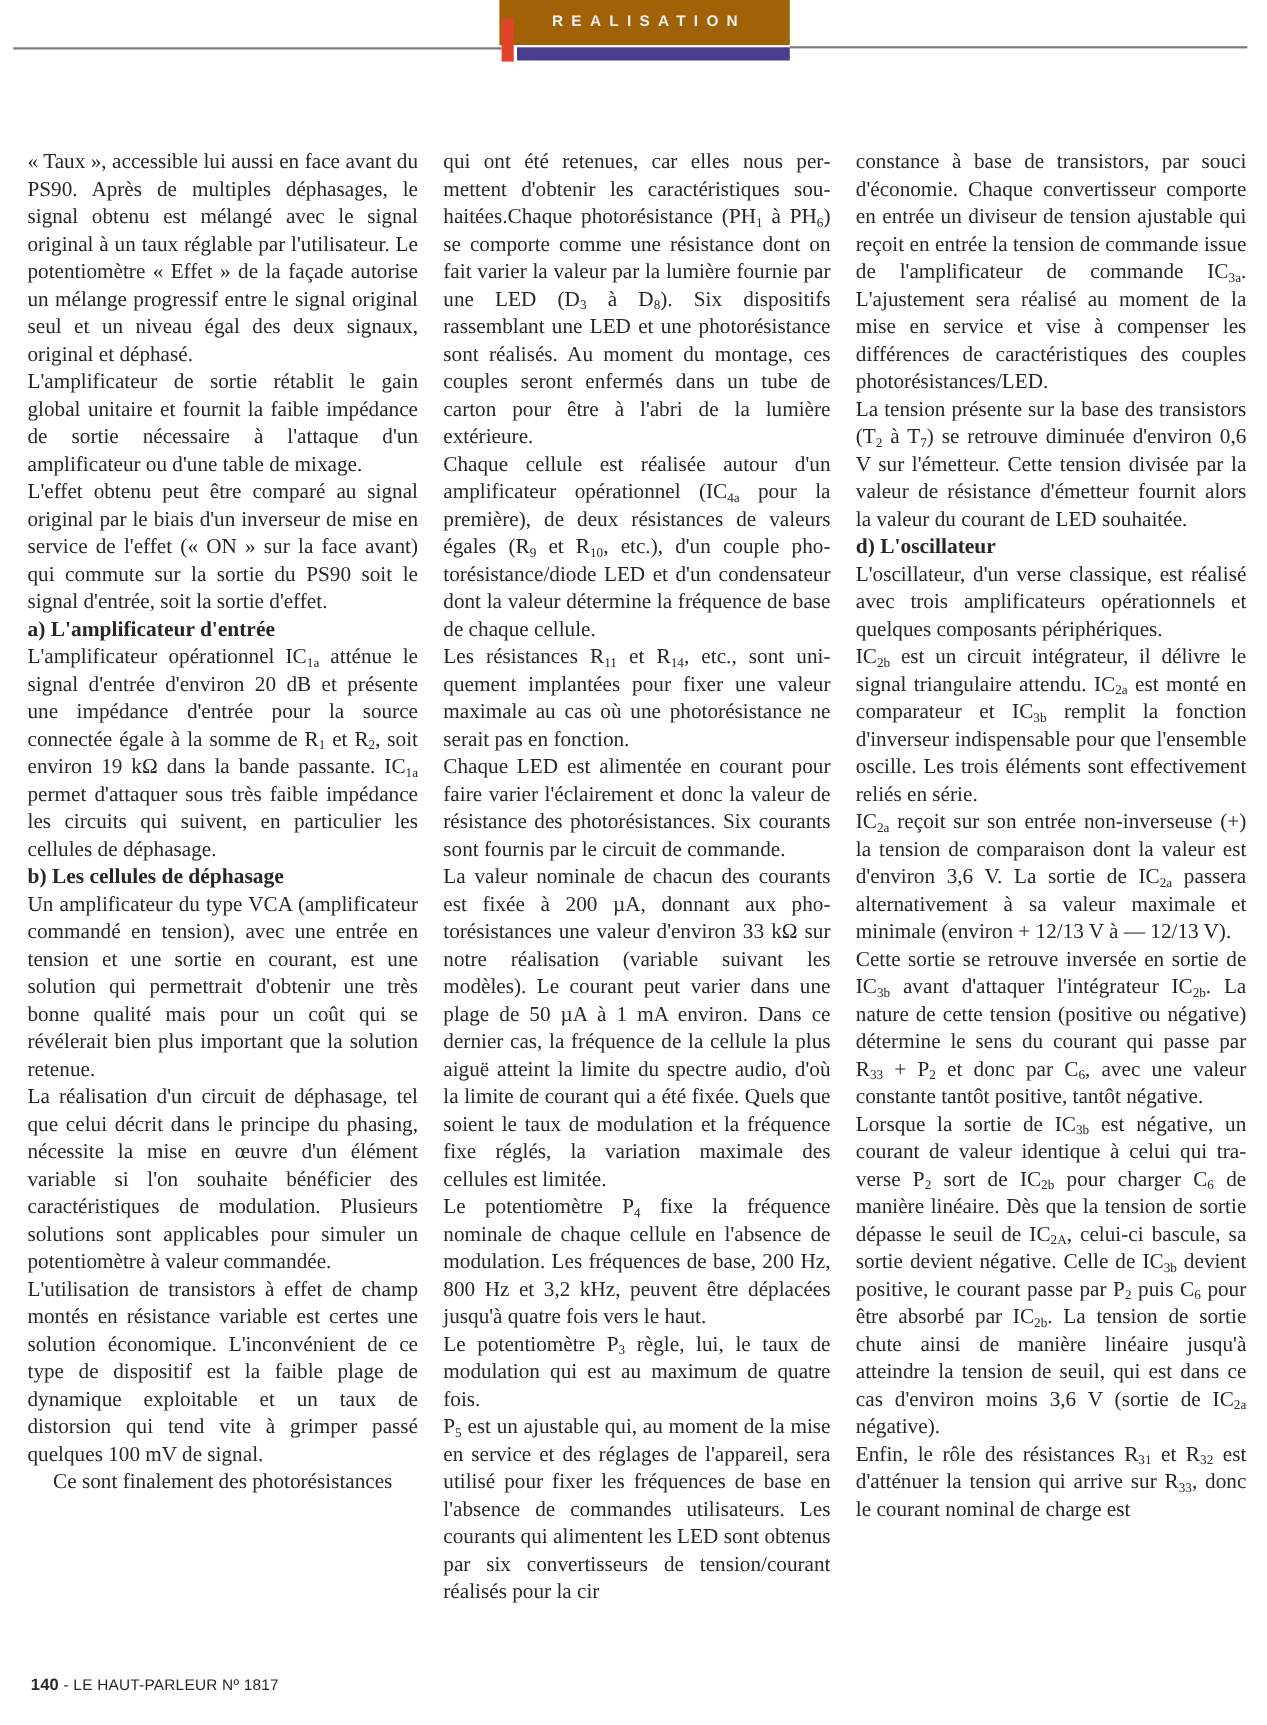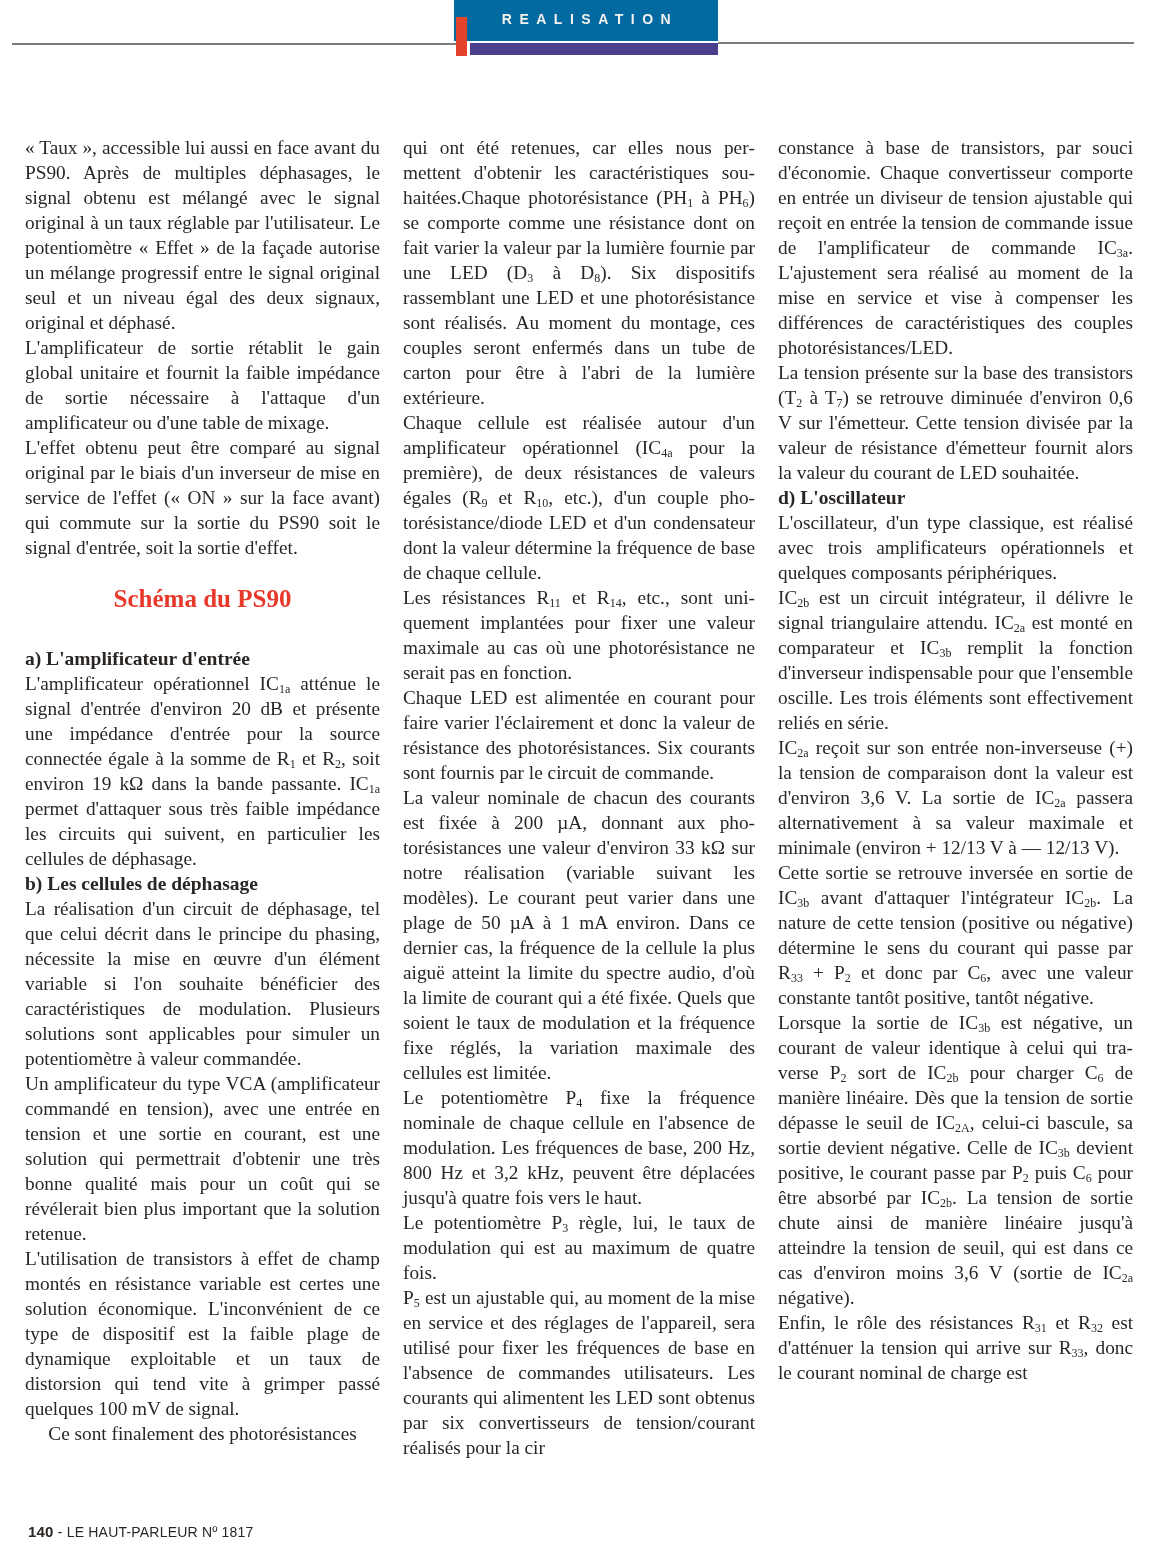--- a/index.html
+++ b/index.html
@@ -1,20 +1,20 @@
 <!DOCTYPE html>
 <html><head>
 <meta charset="utf-8">
 <style>
   html, body { margin: 0; padding: 0; }
   body {
     width: 1152px; height: 1568px; background: #ffffff; position: relative; overflow: hidden;
     font-family: "Liberation Serif", "DejaVu Serif", serif; color: #2a2624;
   }
-  .banner { position: absolute; left: 454px; top: 0; width: 264px; height: 41px; background: #0369a1; }
+  .banner { position: absolute; left: 454px; top: 0; width: 264px; height: 41px; background: #a16207; }
   .banner-label { position: absolute; left: 0; right: 0; top: 11px; text-align: center;
     font-family: "Liberation Sans", "DejaVu Sans", sans-serif; font-weight: bold; font-size: 14px;
     letter-spacing: 7.5px; color: #f4f2ef; padding-left: 8px; }
   .banner-purple { position: absolute; left: 470px; top: 43px; width: 248px; height: 12px; background: #4a3f8c; }
   .banner-red { position: absolute; left: 456px; top: 17px; width: 11px; height: 39px; background: #e2432a; }
   .rl { position: absolute; top: 43px; height: 2px; background: #7a7a78; }
 
   .col { position: absolute; top: 135px; font-size: 19.3px; line-height: 25px; }
   .col p { margin: 0; text-align: justify; hyphens: manual; }
   .col1 { left: 25px; width: 355px; }
@@ -36,46 +36,45 @@
 <div class="banner">
   <div class="banner-label">REALISATION</div>
 </div>
 <div class="banner-purple"></div>
 <div class="banner-red"></div>
 
 <div class="col col1">
   <p>« Taux », accessible lui aussi en face avant du PS90. Après de multiples dépha­sages, le signal obtenu est mélangé avec le signal original à un taux réglable par l'utilisateur. Le potentiomètre « Effet » de la façade autorise un mélange progressif entre le signal original seul et un niveau égal des deux signaux, original et déphasé.</p>
   <p>L'amplificateur de sortie rétablit le gain global unitaire et fournit la faible impé­dance de sortie nécessaire à l'attaque d'un amplificateur ou d'une table de mixage.</p>
   <p>L'effet obtenu peut être comparé au signal original par le biais d'un inverseur de mise en service de l'effet (« ON » sur la face avant) qui commute sur la sortie du PS90 soit le signal d'entrée, soit la sortie d'effet.</p>
-  <div class="section-title">Schéma du PS90</div>
   <p class="subhead">a)  L'amplificateur d'entrée</p>
   <p><span>L'amplificateur opérationnel IC</span><sub>1a</sub><span> atténue le signal d'entrée d'environ 20 dB et pré­sente une impédance d'entrée pour la source connectée égale à la somme de R</span><sub>1</sub><span> et R</span><sub>2</sub><span>, soit environ 19 kΩ dans la bande passante. IC</span><sub>1a</sub><span> permet d'attaquer sous très faible impédance les circuits qui suivent, en particulier les cellules de déphasage.</span></p>
   <p class="subhead">b)  Les cellules de déphasage</p>
+  <p>Un amplificateur du type VCA (amplifi­cateur commandé en tension), avec une entrée en tension et une sortie en courant, est une solution qui permettrait d'obtenir une très bonne qualité mais pour un coût qui se révélerait bien plus important que la solution retenue.</p>
   <p>La réalisation d'un circuit de déphasage, tel que celui décrit dans le principe du phasing, nécessite la mise en œuvre d'un élément variable si l'on souhaite bénéfi­cier des caractéristiques de modulation. Plusieurs solutions sont applicables pour simuler un potentiomètre à valeur com­mandée.</p>
-  <p>Un amplificateur du type VCA (amplifi­cateur commandé en tension), avec une entrée en tension et une sortie en courant, est une solution qui permettrait d'obtenir une très bonne qualité mais pour un coût qui se révélerait bien plus important que la solution retenue.</p>
   <p>L'utilisation de transistors à effet de champ montés en résistance variable est certes une solution économique. L'in­convénient de ce type de dispositif est la faible plage de dynamique exploi­table et un taux de distorsion qui tend vite à grimper passé quelques 100 mV de signal.</p>
   <p style="text-align:center;">Ce sont finalement des photorésistances</p>
 </div>
 
 <div class="col col2">
   <p><span>qui ont été retenues, car elles nous per­mettent d'obtenir les caractéristiques sou­haitées.Chaque photorésistance (PH</span><sub>1</sub><span> à PH</span><sub>6</sub><span>) se comporte comme une résistance dont on fait varier la valeur par la lumière fournie par une LED (D</span><sub>3</sub><span> à D</span><sub>8</sub><span>). Six dis­positifs rassemblant une LED et une pho­torésistance sont réalisés. Au moment du montage, ces couples seront enfermés dans un tube de carton pour être à l'abri de la lumière extérieure.</span></p>
   <p><span>Chaque cellule est réalisée autour d'un amplificateur opérationnel (IC</span><sub>4a</sub><span> pour la première), de deux résistances de valeurs égales (R</span><sub>9</sub><span> et R</span><sub>10</sub><span>, etc.), d'un couple pho­torésistance/diode LED et d'un conden­sateur dont la valeur détermine la fré­quence de base de chaque cellule.</span></p>
   <p><span>Les résistances R</span><sub>11</sub><span> et R</span><sub>14</sub><span>, etc., sont uni­quement implantées pour fixer une valeur maximale au cas où une photorésistance ne serait pas en fonction.</span></p>
   <p>Chaque LED est alimentée en courant pour faire varier l'éclairement et donc la valeur de résistance des photorésistances. Six courants sont fournis par le circuit de commande.</p>
   <p>La valeur nominale de chacun des cou­rants est fixée à 200 µA, donnant aux pho­torésistances une valeur d'environ 33 kΩ sur notre réalisation (variable suivant les modèles). Le courant peut varier dans une plage de 50 µA à 1 mA environ. Dans ce dernier cas, la fréquence de la cellule la plus aiguë atteint la limite du spectre audio, d'où la limite de courant qui a été fixée. Quels que soient le taux de modu­lation et la fréquence fixe réglés, la varia­tion maximale des cellules est limitée.</p>
   <p><span>Le potentiomètre P</span><sub>4</sub><span> fixe la fréquence nominale de chaque cellule en l'absence de modulation. Les fréquences de base, 200 Hz, 800 Hz et 3,2 kHz, peuvent être déplacées jusqu'à quatre fois vers le haut.</span></p>
   <p><span>Le potentiomètre P</span><sub>3</sub><span> règle, lui, le taux de modulation qui est au maximum de quatre fois.</span></p>
   <p><span>P</span><sub>5</sub><span> est un ajustable qui, au moment de la mise en service et des réglages de l'appa­reil, sera utilisé pour fixer les fréquences de base en l'absence de commandes utili­sateurs. Les courants qui alimentent les LED sont obtenus par six convertisseurs de tension/courant réalisés pour la cir­</span></p>
 </div>
 
 <div class="col col3">
   <p><span>constance à base de transistors, par souci d'économie. Chaque convertisseur com­porte en entrée un diviseur de tension ajustable qui reçoit en entrée la tension de commande issue de l'amplificateur de commande IC</span><sub>3a</sub><span>. L'ajustement sera réalisé au moment de la mise en service et vise à compenser les différences de caracté­ristiques des couples photorésistan­ces/LED.</span></p>
   <p><span>La tension présente sur la base des tran­sistors (T</span><sub>2</sub><span> à T</span><sub>7</sub><span>) se retrouve diminuée d'environ 0,6 V sur l'émetteur. Cette ten­sion divisée par la valeur de résistance d'émetteur fournit alors la valeur du cou­rant de LED souhaitée.</span></p>
   <p class="subhead">d)  L'oscillateur</p>
-  <p>L'oscillateur, d'un type classique, est réa­lisé avec trois amplificateurs opération­nels et quelques composants périphé­riques.</p>
+  <p>L'oscillateur, d'un verse classique, est réa­lisé avec trois amplificateurs opération­nels et quelques composants périphé­riques.</p>
   <p><span>IC</span><sub>2b</sub><span> est un circuit intégrateur, il délivre le signal triangulaire attendu. IC</span><sub>2a</sub><span> est monté en comparateur et IC</span><sub>3b</sub><span> remplit la fonction d'inverseur indispensable pour que l'ensemble oscille. Les trois éléments sont effectivement reliés en série.</span></p>
   <p><span>IC</span><sub>2a</sub><span> reçoit sur son entrée non-inverseuse (+) la tension de comparaison dont la valeur est d'environ 3,6 V. La sortie de IC</span><sub>2a</sub><span> passera alternativement à sa valeur maximale et minimale (environ + 12/13 V à — 12/13 V).</span></p>
   <p><span>Cette sortie se retrouve inversée en sortie de IC</span><sub>3b</sub><span> avant d'attaquer l'intégrateur IC</span><sub>2b</sub><span>. La nature de cette tension (positive ou négative) détermine le sens du courant qui passe par R</span><sub>33</sub><span> + P</span><sub>2</sub><span> et donc par C</span><sub>6</sub><span>, avec une valeur constante tantôt positive, tan­tôt négative.</span></p>
   <p><span>Lorsque la sortie de IC</span><sub>3b</sub><span> est négative, un courant de valeur identique à celui qui tra­verse P</span><sub>2</sub><span> sort de IC</span><sub>2b</sub><span> pour charger C</span><sub>6</sub><span> de manière linéaire. Dès que la tension de sortie dépasse le seuil de IC</span><sub>2A</sub><span>, celui-ci bascule, sa sortie devient négative. Celle de IC</span><sub>3b</sub><span> devient positive, le courant passe par P</span><sub>2</sub><span> puis C</span><sub>6</sub><span> pour être absorbé par IC</span><sub>2b</sub><span>. La tension de sortie chute ainsi de manière linéaire jusqu'à atteindre la ten­sion de seuil, qui est dans ce cas d'envi­ron moins 3,6 V (sortie de IC</span><sub>2a</sub><span> négative).</span></p>
   <p><span>Enfin, le rôle des résistances R</span><sub>31</sub><span> et R</span><sub>32</sub><span> est d'atténuer la tension qui arrive sur R</span><sub>33</sub><span>, donc le courant nominal de charge est</span></p>
 </div>
 
 <div class="footer">
   <b>140</b><span> - LE HAUT-PARLEUR Nº 1817</span>
 </div>

